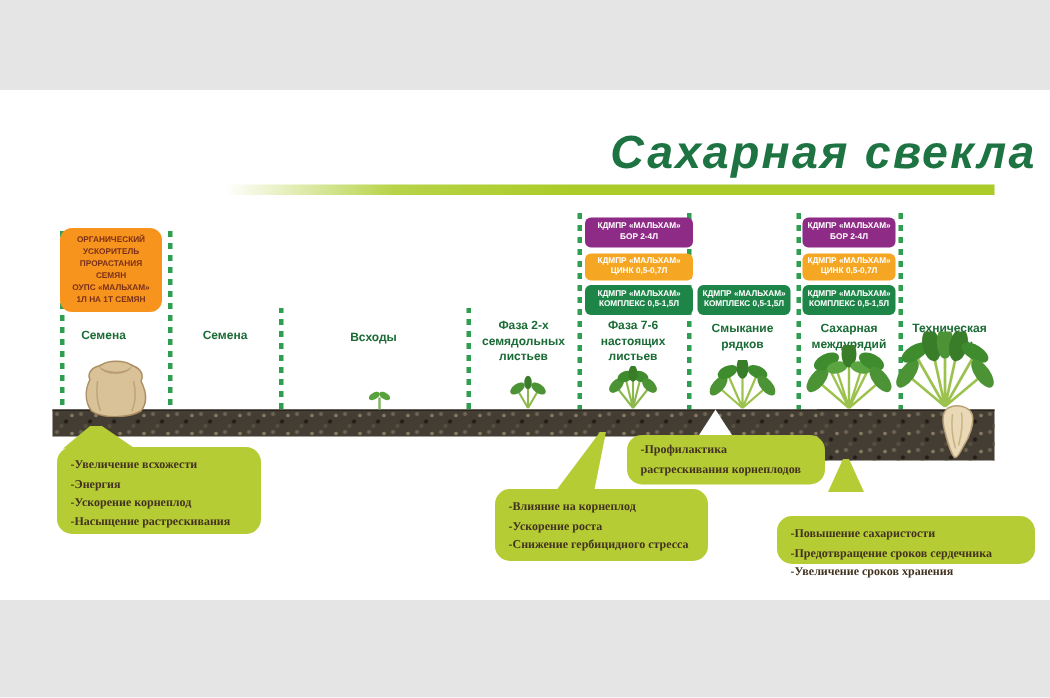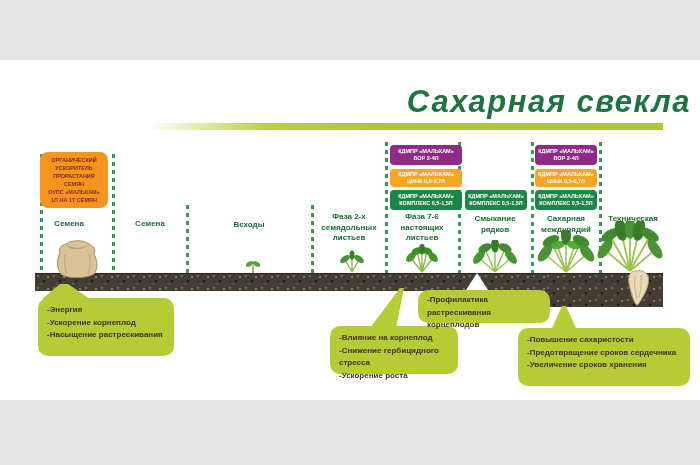--- a/index.html
+++ b/index.html
@@ -37,21 +37,21 @@
           radial-gradient(circle at 9px 7px,#221d16 1px,transparent 1.7px),
           radial-gradient(circle at 13px 3px,#8a7c62 .9px,transparent 1.5px),
           radial-gradient(circle at 6px 10px,#57503f 1px,transparent 1.7px);
         background-size:16px 12px;}
   .soil-notch{position:absolute;left:466px;top:273px;width:0;height:0;
         border-left:11px solid transparent;border-right:11px solid transparent;
         border-bottom:17px solid #ffffff;}
 
   
   .bubble{position:absolute;background:#b5cc35;border-radius:10px;color:#42321f;
-        font-size:8px;font-weight:bold;line-height:12.5px;box-sizing:border-box;padding:6px 9px;}
+        font-size:8px;font-weight:bold;line-height:12.5px;box-sizing:border-box;padding:6px 9px;font-family:Liberation Serif, serif;}
   .tail{position:absolute;}
 
   .plant{position:absolute;}
 </style>
 </head>
 <body>
 
 <div id="app">
   <div class="slide"></div>
 
@@ -124,33 +124,34 @@
     <polygon points="18,0 26,0 48,15 0,15" fill="#b5cc35"></polygon>
   </svg>
   <svg class="tail" style="left:366px;top:288px" width="40" height="40" viewBox="0 0 40 40" preserveAspectRatio="none">
     <polygon points="34,0 38,0 30,40 4,40" fill="#b5cc35"></polygon>
   </svg>
   <svg class="tail" style="left:548px;top:306px" width="32" height="23" viewBox="0 0 32 23" preserveAspectRatio="none">
     <polygon points="14,0 18,0 28,22 4,22" fill="#b5cc35"></polygon>
   </svg>
 
   <div class="bubble" style="left:38px;top:298px;width:136px;height:58px">
+    <div>-Увеличение всхожести</div>
     <div>-Энергия</div>
     <div>-Ускорение корнеплод</div>
     <div>-Насыщение растрескивания</div>
   </div>
-  <div class="bubble" style="left:330px;top:326px;width:128px;height:48px">
+  <div class="bubble" style="left:330px;top:326px;width:142px;height:48px">
     <div>-Влияние на корнеплод</div>
+    <div>-Ускорение роста</div>
     <div>-Снижение гербицидного стресса</div>
-    <div>-Ускорение роста</div>
   </div>
   <div class="bubble" style="left:418px;top:290px;width:132px;height:33px;padding:4px 9px">
     <div>-Профилактика растрескивания корнеплодов</div>
   </div>
-  <div class="bubble" style="left:518px;top:328px;width:172px;height:58px">
+  <div class="bubble" style="left:518px;top:344px;width:172px;height:32px">
     <div>-Повышение сахаристости</div>
     <div>-Предотвращение сроков сердечника</div>
     <div>-Увеличение сроков хранения</div>
   </div>
 
   <svg class="plant" style="left:55px;top:238px" width="45" height="40" viewBox="0 0 45 40">
     <path d="M5,15 C3,11 6,7 11,6 L13,5 C17,2 28,2 32,5 L34,6 C39,8 41,12 39,16 C43,24 43,31 39,36 C30,41 13,41 6,36 C1,29 2,21 5,15 Z" fill="#d9c298" stroke="#aa8c60" stroke-width="1"></path>
     <path d="M11,6 C16,11 29,11 33,6 C31,13 13,13 11,6 Z" fill="#bb9f72"></path>
     <path d="M10,16 C9,24 10,31 12,36" stroke="#bfa379" fill="none"></path>
     <path d="M34,16 C36,24 35,31 33,36" stroke="#bfa379" fill="none"></path>

